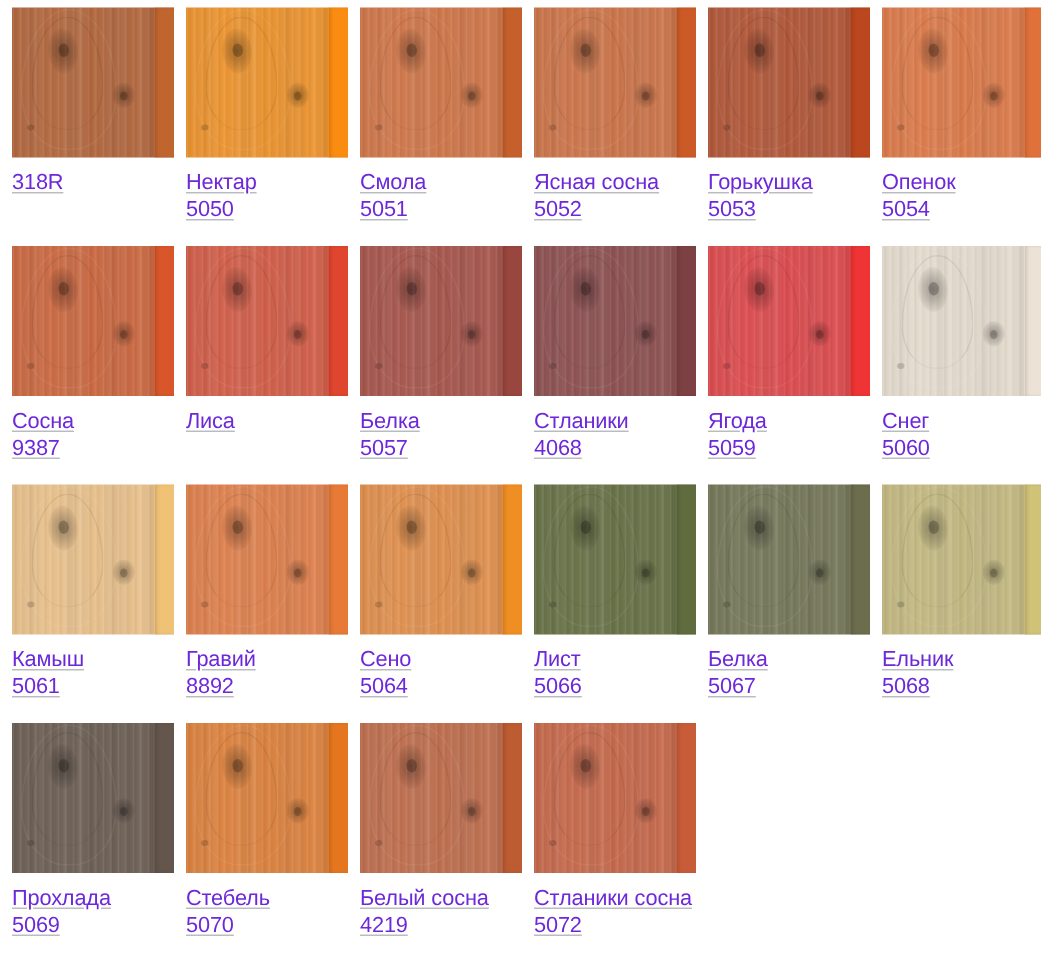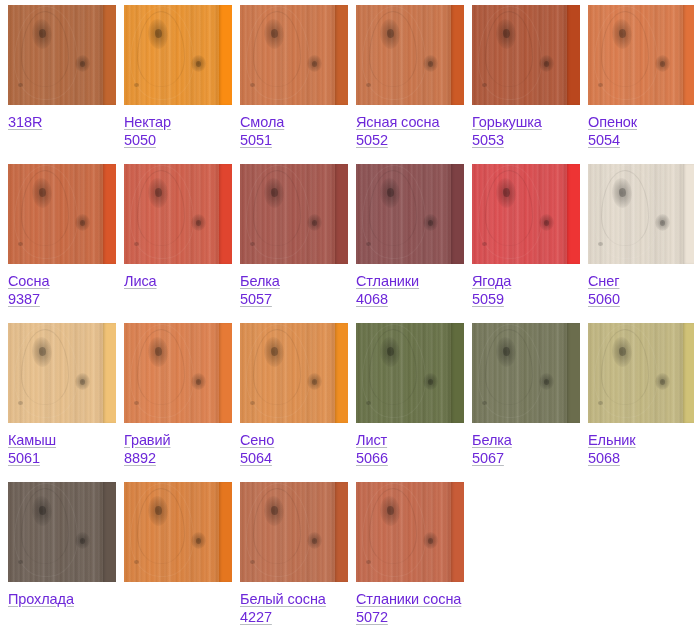--- a/index.html
+++ b/index.html
@@ -482,48 +482,53 @@
         <div class="grain"></div>
         <div class="arc2"></div>
         <div class="arc"></div>
         <div class="knot knot-a"></div>
         <div class="knot knot-b"></div>
         <div class="fleck"></div>
         <div class="edge-strip"></div>
       </div>
       <div class="swatch-captions">
         <span class="caption-line"><a class="swatch-name">Прохлада</a></span>
+        <span class="caption-line"><a class="swatch-code">5069</a></span>
       </div>
     </div>
     <div class="swatch-cell">
       <div class="wood-panel" style="--base: #e0843f; --edge: #e5761f;">
         <div class="bands"></div>
         <div class="grain"></div>
         <div class="arc2"></div>
         <div class="arc"></div>
         <div class="knot knot-a"></div>
         <div class="knot knot-b"></div>
         <div class="fleck"></div>
         <div class="edge-strip"></div>
       </div>
+      <div class="swatch-captions">
+        <span class="caption-line"><a class="swatch-name">Стебель</a></span>
+        <span class="caption-line"><a class="swatch-code">5070</a></span>
+      </div>
     </div>
     <div class="swatch-cell">
       <div class="wood-panel" style="--base: #c2704f; --edge: #bd5b32;">
         <div class="bands"></div>
         <div class="grain"></div>
         <div class="arc2"></div>
         <div class="arc"></div>
         <div class="knot knot-a"></div>
         <div class="knot knot-b"></div>
         <div class="fleck"></div>
         <div class="edge-strip"></div>
       </div>
       <div class="swatch-captions">
         <span class="caption-line"><a class="swatch-name">Белый сосна</a></span>
-        <span class="caption-line"><a class="swatch-code">4227</a></span>
+        <span class="caption-line"><a class="swatch-code">4219</a></span>
       </div>
     </div>
     <div class="swatch-cell">
       <div class="wood-panel" style="--base: #c96a4c; --edge: #c85c38;">
         <div class="bands"></div>
         <div class="grain"></div>
         <div class="arc2"></div>
         <div class="arc"></div>
         <div class="knot knot-a"></div>
         <div class="knot knot-b"></div>

